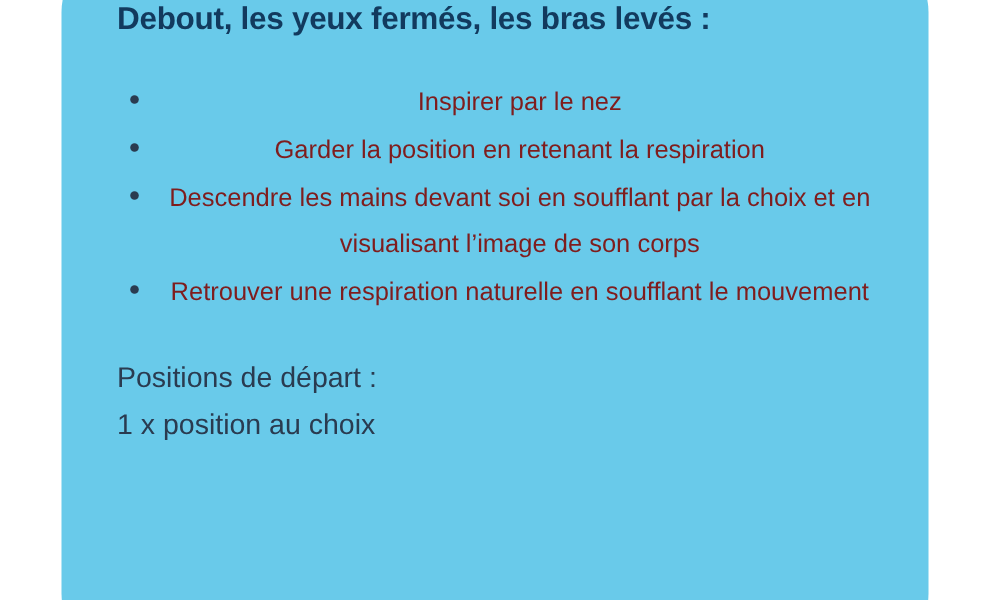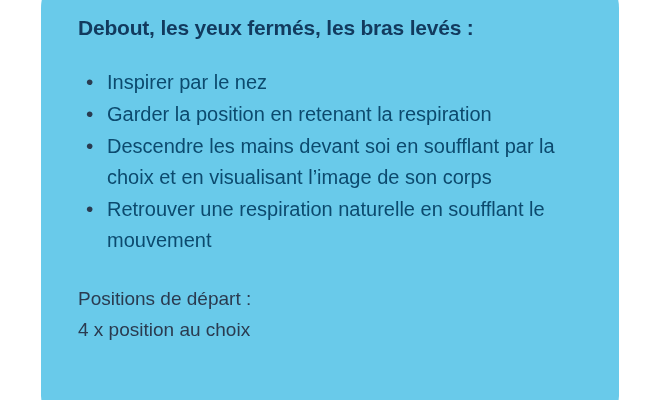--- a/index.html
+++ b/index.html
@@ -30,43 +30,43 @@
     height: 472px;
     background: #69caea;
     border-radius: 42px;
     box-sizing: border-box;
   }
   .card-inner {
     position: absolute;
     left: 37px;
     top: 34px;
     width: 508px;
-    margin-top: 15px;
   }
   .title {
     color: #123a5e;
     font-size: 21px;
     font-weight: bold;
     line-height: 26px;
     letter-spacing: -0.2px;
     margin: 0 0 26px 0;
     white-space: nowrap;
   }
   ul.bullets {
     list-style: none;
     margin: 0;
     padding: 0;
   }
   ul.bullets li {
     position: relative;
-    color: #0c4a6e;
-    font-size: 20px;
+    color: #7f1d1d;
+    font-size: 17px;
     line-height: 31px;
     padding-left: 29px;
     margin: 0 0 1px 0;
+    text-align: center;
   }
   ul.bullets li::before {
     content: "\2022";
     position: absolute;
     left: 8px;
     top: -1px;
     font-size: 21px;
     color: #2a3b50;
   }
   .gap {
@@ -91,17 +91,17 @@
       <ul class="bullets">
         <li>Inspirer par le nez</li>
         <li>Garder la position en retenant la respiration</li>
         <li>Descendre les mains devant soi en soufflant par la choix et en visualisant l’image de son corps</li>
         <li>Retrouver une respiration naturelle en soufflant le mouvement</li>
       </ul>
 
       <div class="gap"></div>
 
       <p class="plain">Positions de départ :</p>
-      <p class="plain">4 x position au choix</p>
+      <p class="plain">1 x position au choix</p>
 
     </div>
   </div>
 </div>
 
 </body></html>

